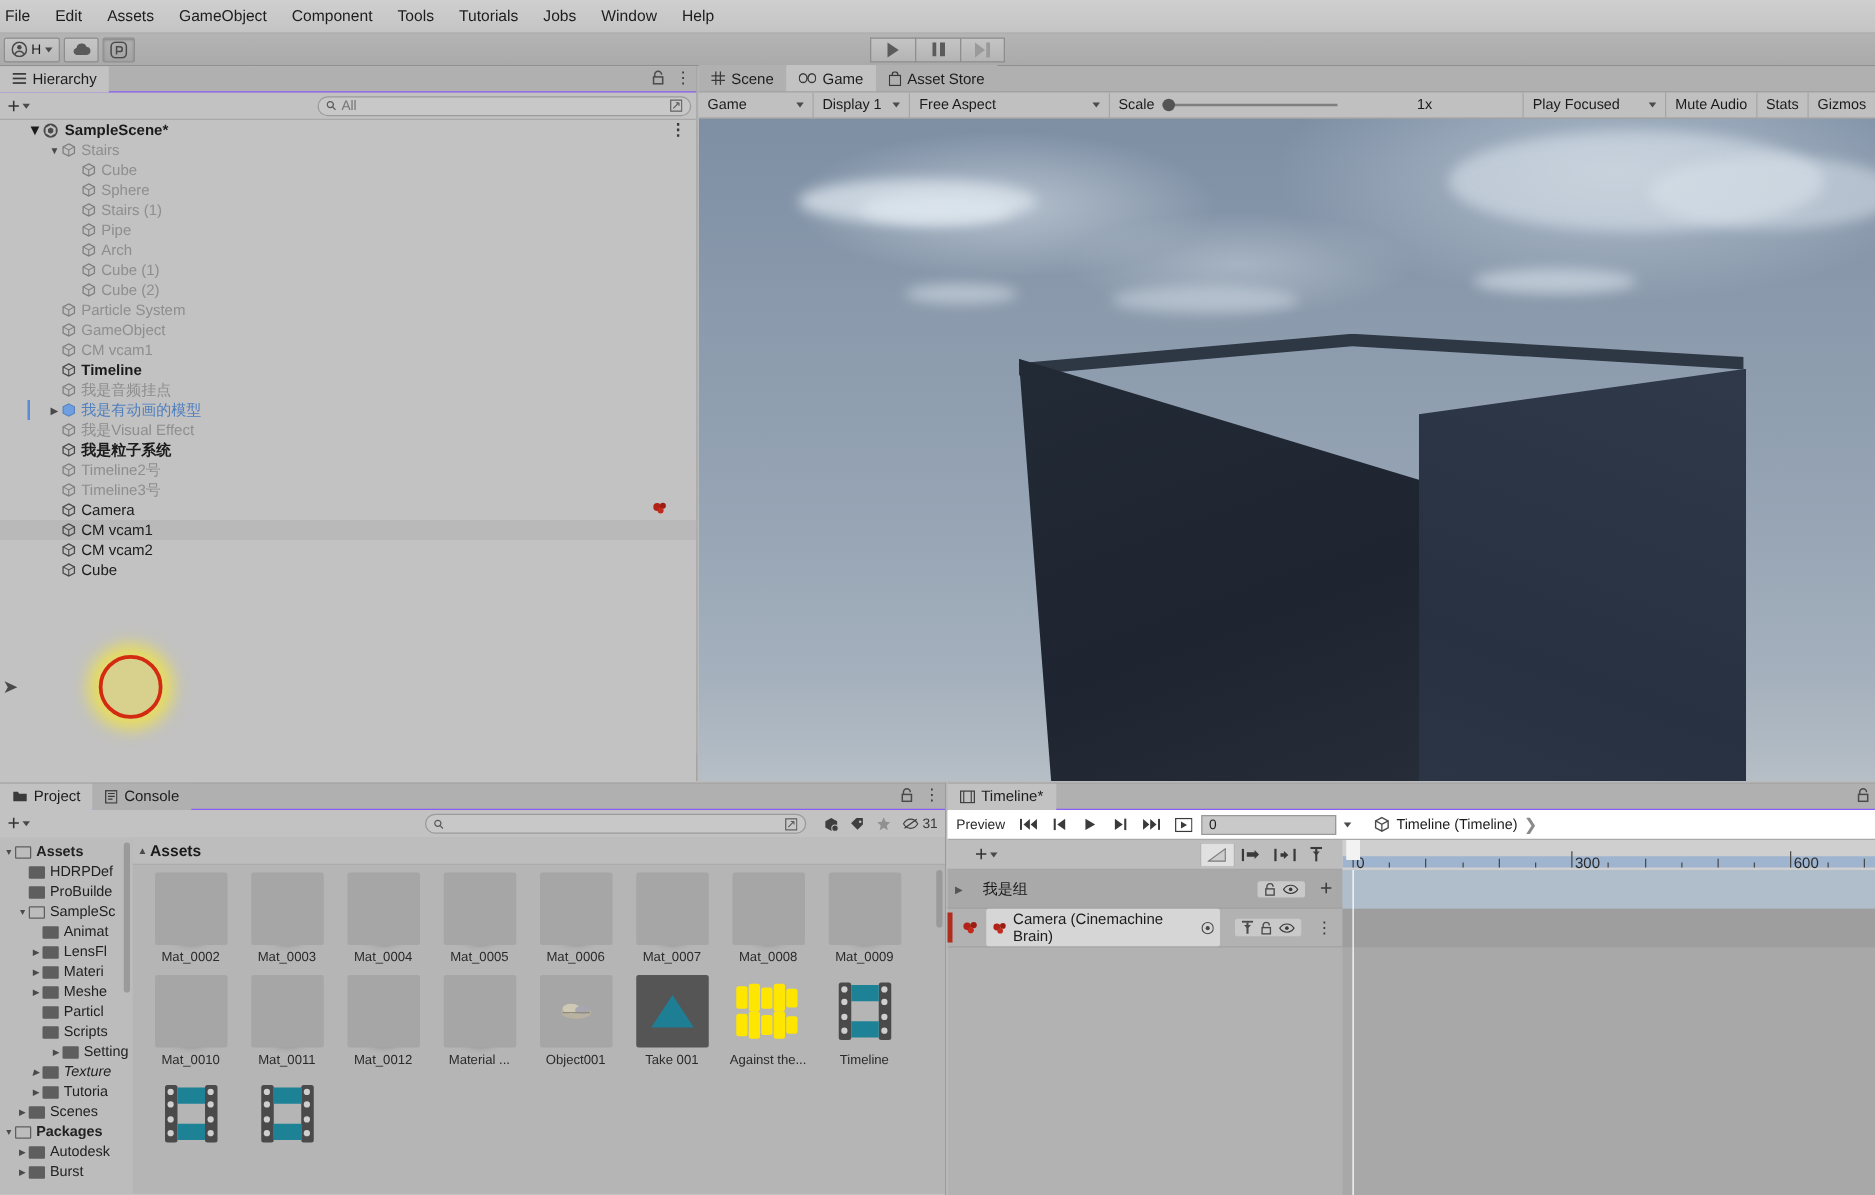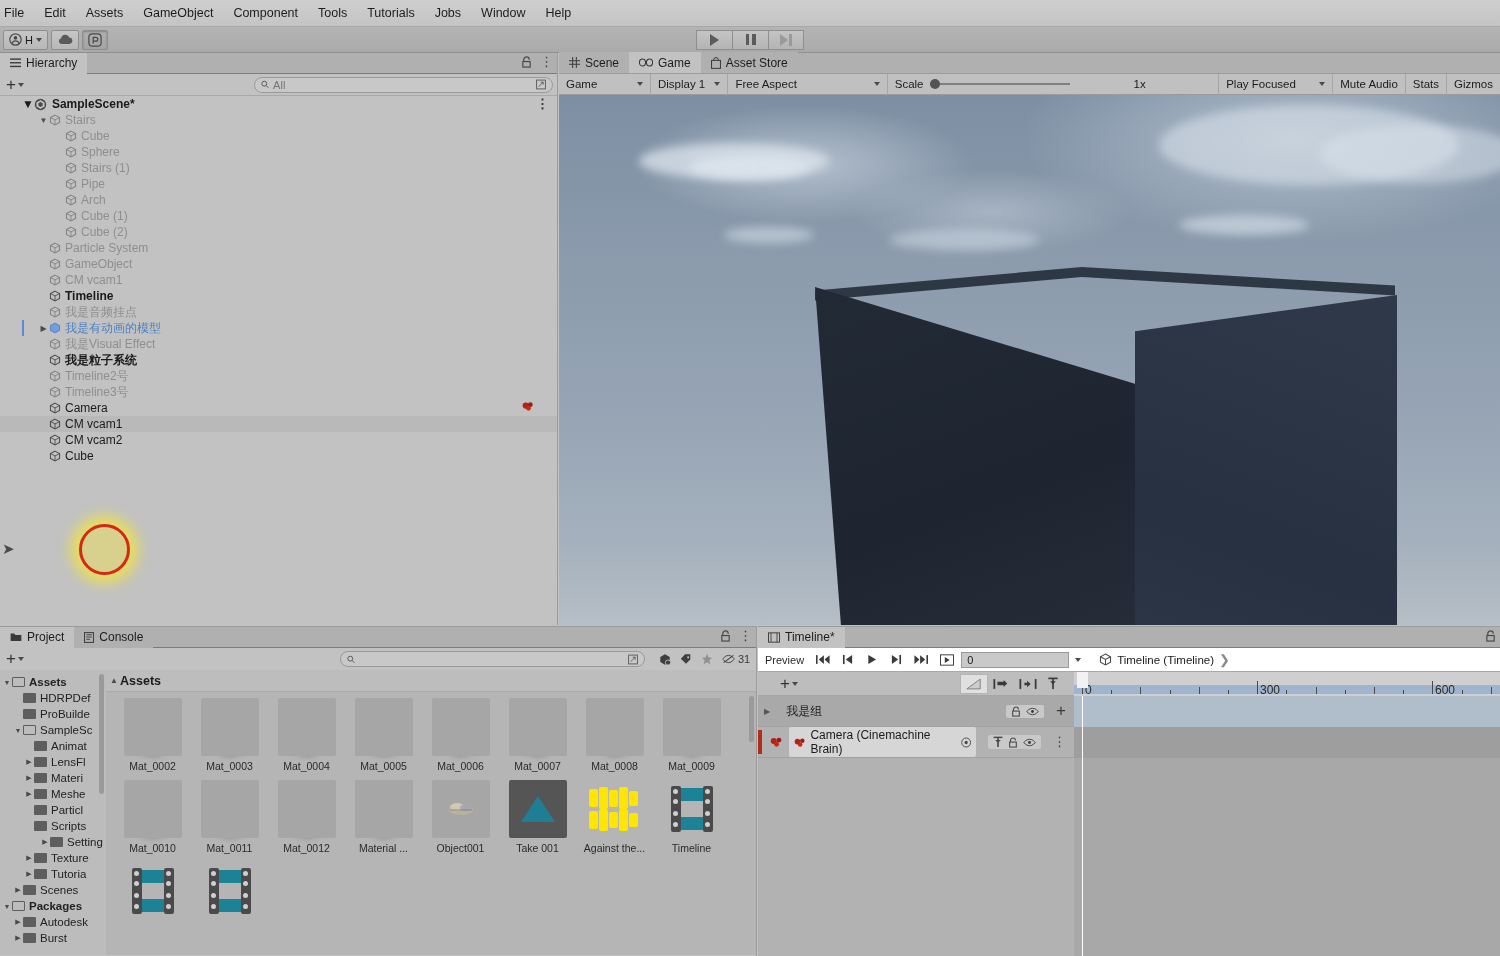--- a/index.html
+++ b/index.html
@@ -812,21 +812,21 @@
             </span>
             <span>Scripts</span>
           </div>
           <div class="trow" style="padding-left: 40px;">
             <span class="tarrow">▶</span>
             <span class="folder">
               <i></i>
             </span>
             <span>Setting</span>
           </div>
-          <div class="trow" style="padding-left: 24px;">
+          <div class="trow" style="padding-left: 24px; font-style: italic;">
             <span class="tarrow">▶</span>
             <span class="folder">
               <i></i>
             </span>
             <span>Texture</span>
           </div>
           <div class="trow" style="padding-left: 24px;">
             <span class="tarrow">▶</span>
             <span class="folder">
               <i></i>

